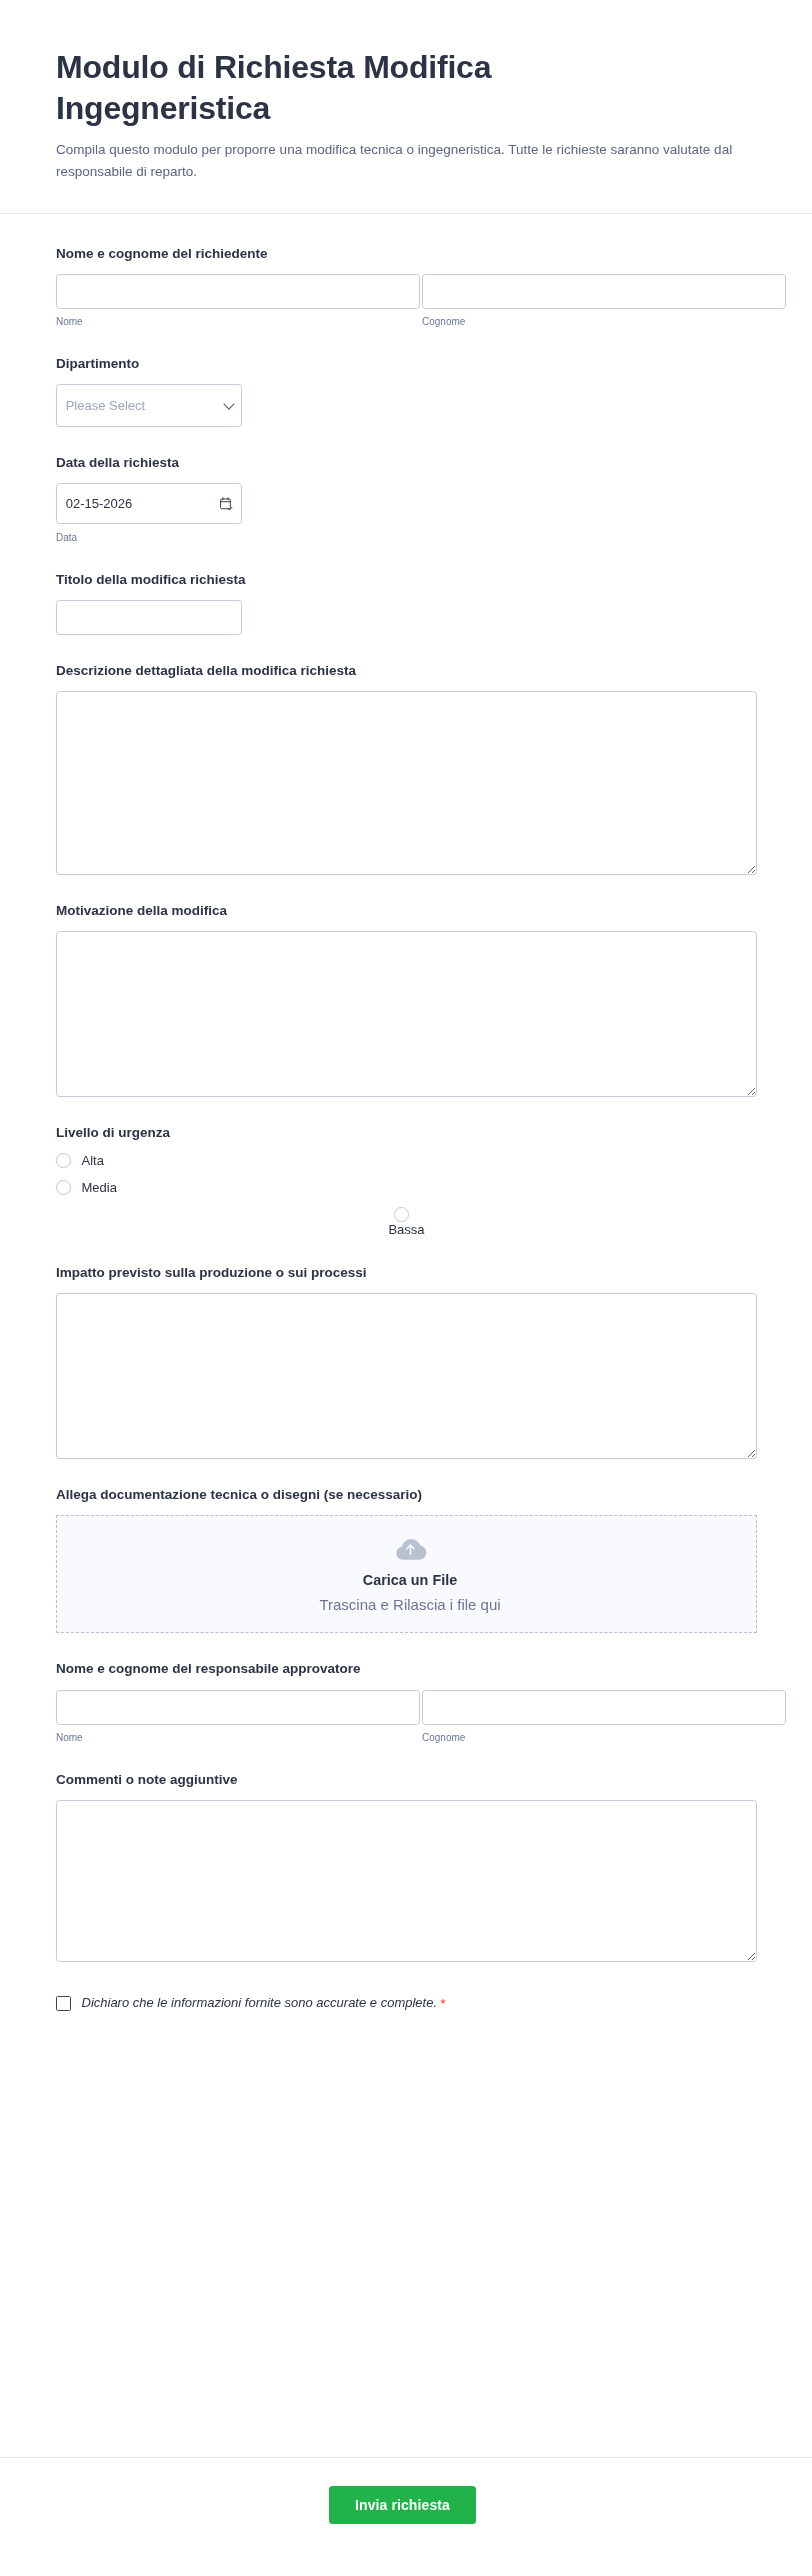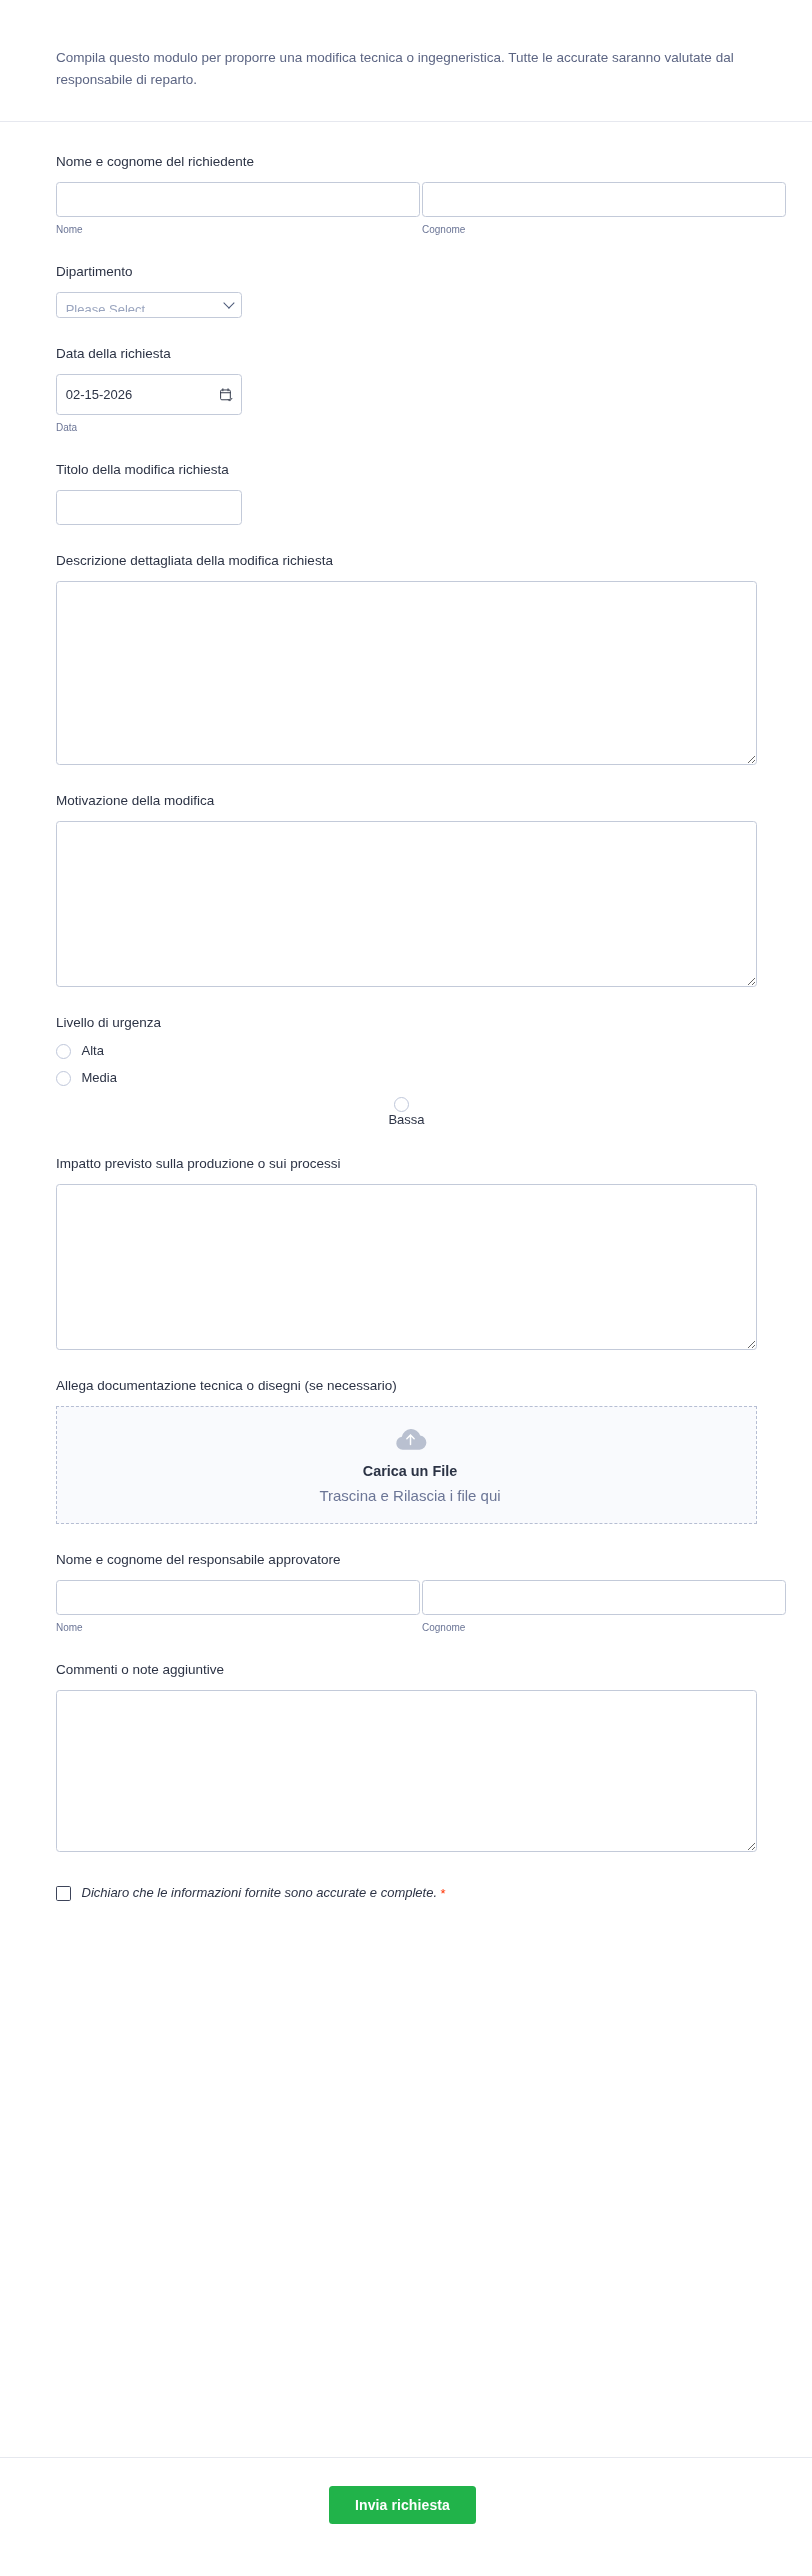--- a/index.html
+++ b/index.html
@@ -52,21 +52,21 @@
   }
   .field {
     margin-bottom: 26px;
   }
   .field-label {
     display: block;
     font-size: 13.5px;
     line-height: 1.45;
     color: #2c3345;
     margin-bottom: 10.5px;
-    font-weight: normal;
+    font-weight: bold;
   }
   .req-star {
     color: #ff3200;
     font-size: 13px;
     margin-left: 3.5px;
     vertical-align: top;
     line-height: 1;
   }
 
   
@@ -99,21 +99,21 @@
   }
   .name-col { width: 364px; flex: 0 0 364px; }
 
   
   .select-wrap {
     position: relative;
     width: 186px;
   }
   .select-box {
     width: 100%;
-    height: 26px;
+    height: 43px;
     border: 0.9px solid #c3cad9;
     border-radius: 3.5px;
     background: #ffffff;
     font-family: "Liberation Sans", sans-serif;
     font-size: 13px;
     color: #9aa5bf;
     padding: 5.2px 28px 5.2px 8.7px;
     appearance: none;
     -webkit-appearance: none;
     outline: none;
@@ -266,21 +266,22 @@
     cursor: pointer;
     letter-spacing: 0.1px;
   }
 </style>
 </head>
 <body>
 
 <div class="form-page">
 
   <div class="form-header">
-    <p class="form-subtitle">Compila questo modulo per proporre una modifica tecnica o ingegneristica. Tutte le accurate saranno valutate dal responsabile di reparto.</p>
+    <h1 class="form-title">Modulo di Richiesta Modifica Ingegneristica</h1>
+    <p class="form-subtitle">Compila questo modulo per proporre una modifica tecnica o ingegneristica. Tutte le richieste saranno valutate dal responsabile di reparto.</p>
   </div>
 
   <div class="form-body">
 
     <div class="field">
       <span class="field-label">Nome e cognome del richiedente</span>
       <div class="name-row">
         <div class="name-col">
           <input class="txt-input" type="text" value="" style="">
           <span class="sub-label">Nome</span>

